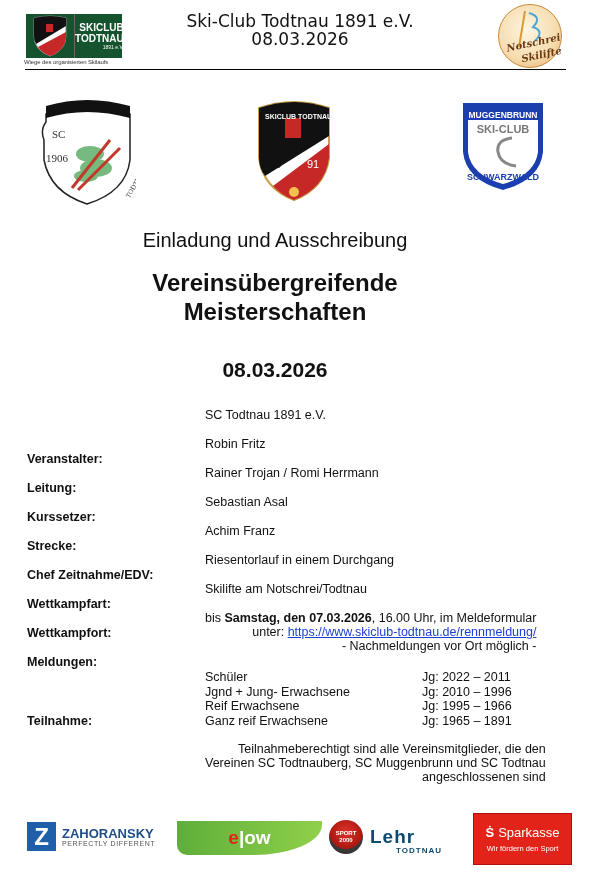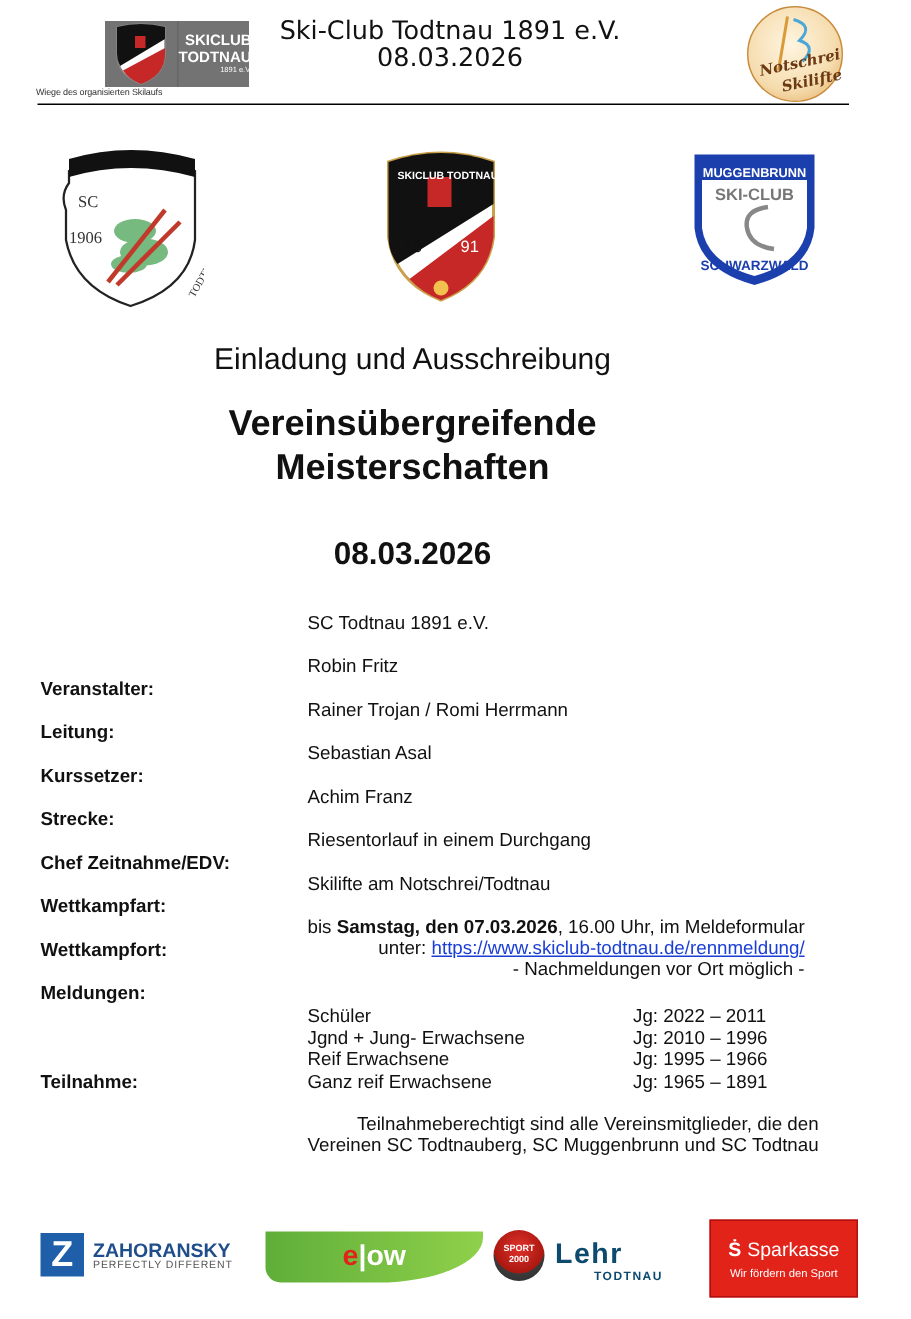--- a/index.html
+++ b/index.html
@@ -1,21 +1,21 @@
 <!DOCTYPE html>
 <html><head>
 <meta charset="utf-8">
 <style>
   html, body { margin:0; padding:0; background:#ffffff; }
   body { width:607px; height:879px; position:relative; overflow:hidden;
          font-family:"Liberation Sans", sans-serif; color:#111; }
   .abs { position:absolute; }
 
   
-  .hdr-logo-left { left:26px; top:14px; width:96px; height:44px; background:#737373; display:flex;margin-left:44px; }
+  .hdr-logo-left { left:26px; top:14px; width:96px; height:44px; background:#14532d; display:flex; }
   .hdr-logo-left .crest { width:48px; height:44px; position:relative; }
   .hdr-logo-left .txt { flex:1; border-left:1px solid #666; color:#fff; display:flex; flex-direction:column;
         justify-content:center; align-items:flex-end; padding-right:3px; font-weight:bold; font-size:10px; line-height:11px; }
   .hdr-logo-left .txt .small { font-size:5px; font-weight:normal; line-height:6px; }
   .hdr-slogan { left:24px; top:59px; font-size:6px; color:#333; letter-spacing:-0.1px; }
   .hdr-title { left:130px; width:340px; top:13px; text-align:center; font-family:"DejaVu Sans", sans-serif;
         font-size:17px; line-height:17.5px; color:#111; }
   .hdr-rule { left:25px; width:541px; top:69px; height:1px; background:#000; }
   .hdr-logo-right { left:498px; top:4px; width:62px; height:62px; border-radius:50%;
         background:radial-gradient(circle at 45% 40%, #fff5e0 0%, #f5dcae 60%, #e3a65b 100%);
@@ -185,20 +185,21 @@
 </div>
 <div class="abs jg" style="top:670px">
   <div>Jg: 2022 – 2011</div>
   <div>Jg: 2010 – 1996</div>
   <div>Jg: 1995 – 1966</div>
   <div>Jg: 1965 – 1891</div>
 </div>
 <div class="abs row-value" style="top:742px">
   <div>Teilnahmeberechtigt sind alle Vereinsmitglieder, die den</div>
   <div>Vereinen SC Todtnauberg, SC Muggenbrunn und SC Todtnau</div>
+  <div>angeschlossenen sind</div>
 </div>
 
 <div class="abs sp-zaho">
   <div class="z">Z</div>
   <div>
     <div class="n">ZAHORANSKY</div>
     <div class="s">PERFECTLY DIFFERENT</div>
   </div>
 </div>
 

